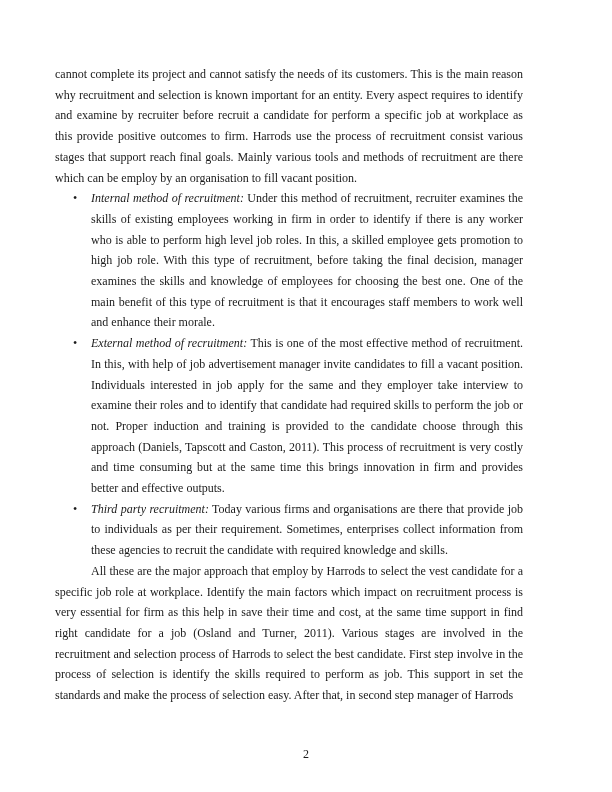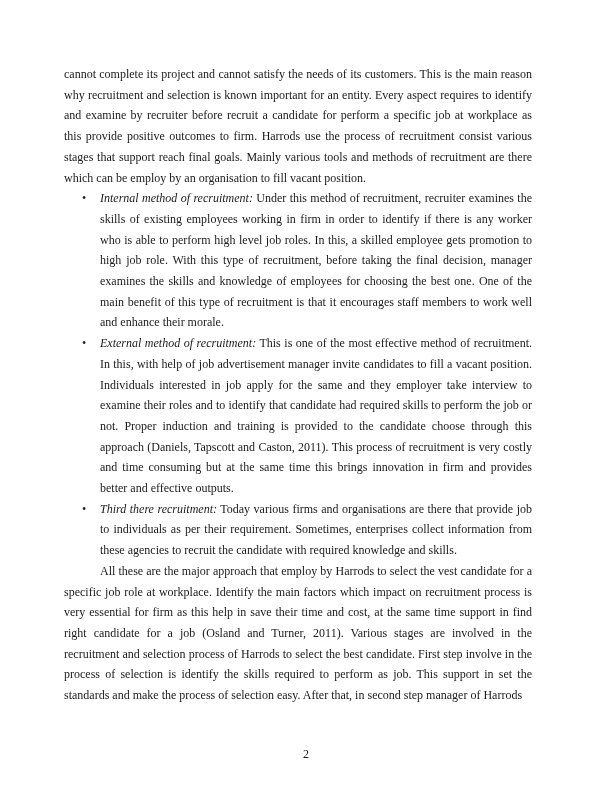--- a/index.html
+++ b/index.html
@@ -10,21 +10,21 @@
     body {
       width: 612px;
       height: 792px;
       position: relative;
       overflow: hidden;
       font-family: "Liberation Serif", "DejaVu Serif", serif;
       color: #1a1a1a;
     }
     .page {
       position: absolute;
-      left: 64px;
+      left: 55px;
       top: 64px;
       width: 468px;
       font-size: 12px;
       line-height: 20.7px;
       text-align: justify;
     }
     .para {
       margin: 0;
     }
     .para.indent {
@@ -71,20 +71,20 @@
     <li class="bullet-item">
       <span class="bullet-dot">•</span>
       <span class="lead">Internal method of recruitment:</span><span> Under this method of recruitment, recruiter examines the skills of existing employees working in firm in order to identify if there is any worker who is able to perform high level job roles. In this, a skilled employee gets promotion to high job role. With this type of recruitment, before taking the final decision, manager examines the skills and knowledge of employees for choosing the best one. One of the main benefit of this type of recruitment is that it encourages staff members to work well and enhance their morale.</span>
     </li>
     <li class="bullet-item">
       <span class="bullet-dot">•</span>
       <span class="lead">External method of recruitment:</span><span> This is one of the most effective method of recruitment. In this, with help of job advertisement manager invite candidates to fill a vacant position. Individuals interested in job apply for the same and they employer take interview to examine their roles and to identify that candidate had required skills to perform the job or not. Proper induction and training is provided to the candidate choose through this approach (Daniels, Tapscott and Caston, 2011). This process of recruitment is very costly and time consuming but at the same time this brings innovation in firm and provides better and effective outputs.</span>
     </li>
     <li class="bullet-item">
       <span class="bullet-dot">•</span>
-      <span class="lead">Third there recruitment:</span><span> Today various firms and organisations are there that provide job to individuals as per their requirement. Sometimes, enterprises collect information from these agencies to recruit the candidate with required knowledge and skills.</span>
+      <span class="lead">Third party recruitment:</span><span> Today various firms and organisations are there that provide job to individuals as per their requirement. Sometimes, enterprises collect information from these agencies to recruit the candidate with required knowledge and skills.</span>
     </li>
   </ul>
 
   <p class="para indent">All these are the major approach that employ by Harrods to select the vest candidate for a specific job role at workplace. Identify the main factors which impact on recruitment process is very essential for firm as this help in save their time and cost, at the same time support in find right candidate for a job (Osland and Turner, 2011). Various stages are involved in the recruitment and selection process of Harrods to select the best candidate. First step involve in the process of selection is identify the skills required to perform as job. This support in set the standards and make the process of selection easy. After that, in second step manager of Harrods</p>
 </div>
 
 <div class="page-number">2</div>
 
 </body></html>

